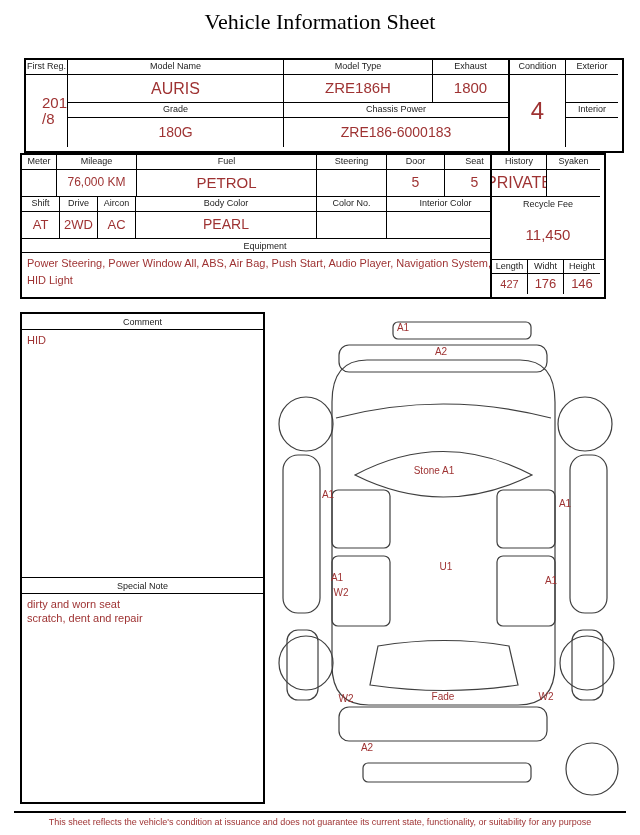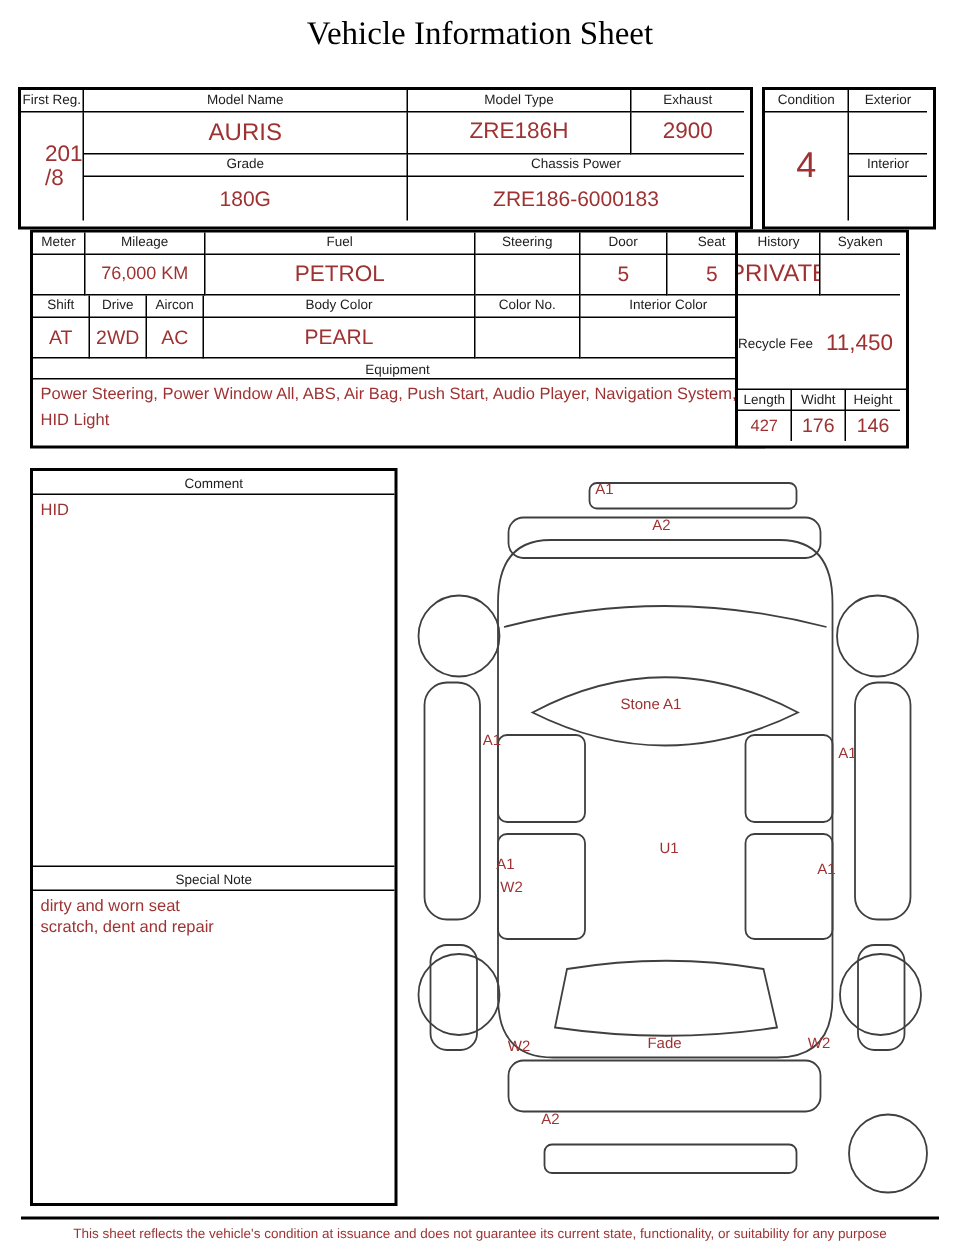--- a/index.html
+++ b/index.html
@@ -26,31 +26,31 @@
   .footer-line{position:absolute;left:14px;right:14px;top:811px;border-top:2px solid var(--line)}
   .footer{position:absolute;top:817px;left:0;width:100%;text-align:center;font-size:9px;color:var(--accent)}
 </style>
 </head>
 <body>
 
 <div>
 
   <div class="title">Vehicle Information Sheet</div>
 
-  <div class="box" style="left:12px;top:58px;width:486px;height:91px">
+  <div class="box" style="left:24px;top:58px;width:486px;height:91px">
     <div class="grid" style="grid-template-columns:42px 216px 149px 75px;grid-template-rows:15px 28px 15px 29px;width:482px;height:87px">
       <div class="cell lbl" style="grid-area:1/1">First Reg.</div>
       <div class="cell lbl" style="grid-area:1/2">Model Name</div>
       <div class="cell lbl" style="grid-area:1/3">Model Type</div>
       <div class="cell lbl nr" style="grid-area:1/4">Exhaust</div>
       <div class="cell val nb left preline" style="grid-area:2/1/5/2;font-size:15px">2012
 /8</div>
       <div class="cell val" style="grid-area:2/2;font-size:16px">AURIS</div>
       <div class="cell val" style="grid-area:2/3;font-size:15px">ZRE186H</div>
-      <div class="cell val nr" style="grid-area:2/4;font-size:15px">2900</div>
+      <div class="cell val nr" style="grid-area:2/4;font-size:15px">1800</div>
       <div class="cell lbl" style="grid-area:3/2">Grade</div>
       <div class="cell lbl nr" style="grid-area:3/3/4/5">Chassis Power</div>
       <div class="cell val nb" style="grid-area:4/2;font-size:14px">180G</div>
       <div class="cell val nr nb" style="grid-area:4/3/5/5;font-size:14px">ZRE186-6000183</div>
     </div>
   </div>
 
   <div class="box" style="left:508px;top:58px;width:112px;height:91px">
     <div class="grid" style="grid-template-columns:56px 52px;grid-template-rows:15px 28px 15px 29px;width:108px;height:87px">
       <div class="cell lbl" style="grid-area:1/1">Condition</div>
@@ -95,21 +95,21 @@
     <div class="val" style="height:41px;padding:2px 5px;font-size:11px;line-height:1.5">Power Steering, Power Window All, ABS, Air Bag, Push Start, Audio Player, Navigation System, HID Light</div>
   </div>
 
   <div class="box" style="left:490px;top:153px;width:112px;height:142px">
     <div class="grid" style="grid-template-columns:55px 53px;grid-template-rows:15px 27px;width:108px">
       <div class="cell lbl">History</div>
       <div class="cell lbl nr">Syaken</div>
       <div class="cell val" style="font-size:16px">PRIVATE</div>
       <div class="cell val nr"></div>
     </div>
-    <div style="height:62px;border-bottom:1px solid var(--line);display:flex;flex-direction:row">
+    <div style="height:62px;border-bottom:1px solid var(--line);display:flex;flex-direction:column">
       <div class="lbl hdrrow" style="padding-top:2px">Recycle Fee</div>
       <div class="val hdrrow" style="flex:1;font-size:15px">11,450</div>
     </div>
     <div class="grid" style="grid-template-columns:36px 36px 36px;grid-template-rows:14px 20px;width:108px">
       <div class="cell lbl">Length</div>
       <div class="cell lbl">Widht</div>
       <div class="cell lbl nr">Height</div>
       <div class="cell val nb" style="font-size:11px">427</div>
       <div class="cell val nb" style="font-size:13px">176</div>
       <div class="cell val nr nb" style="font-size:13px">146</div>

